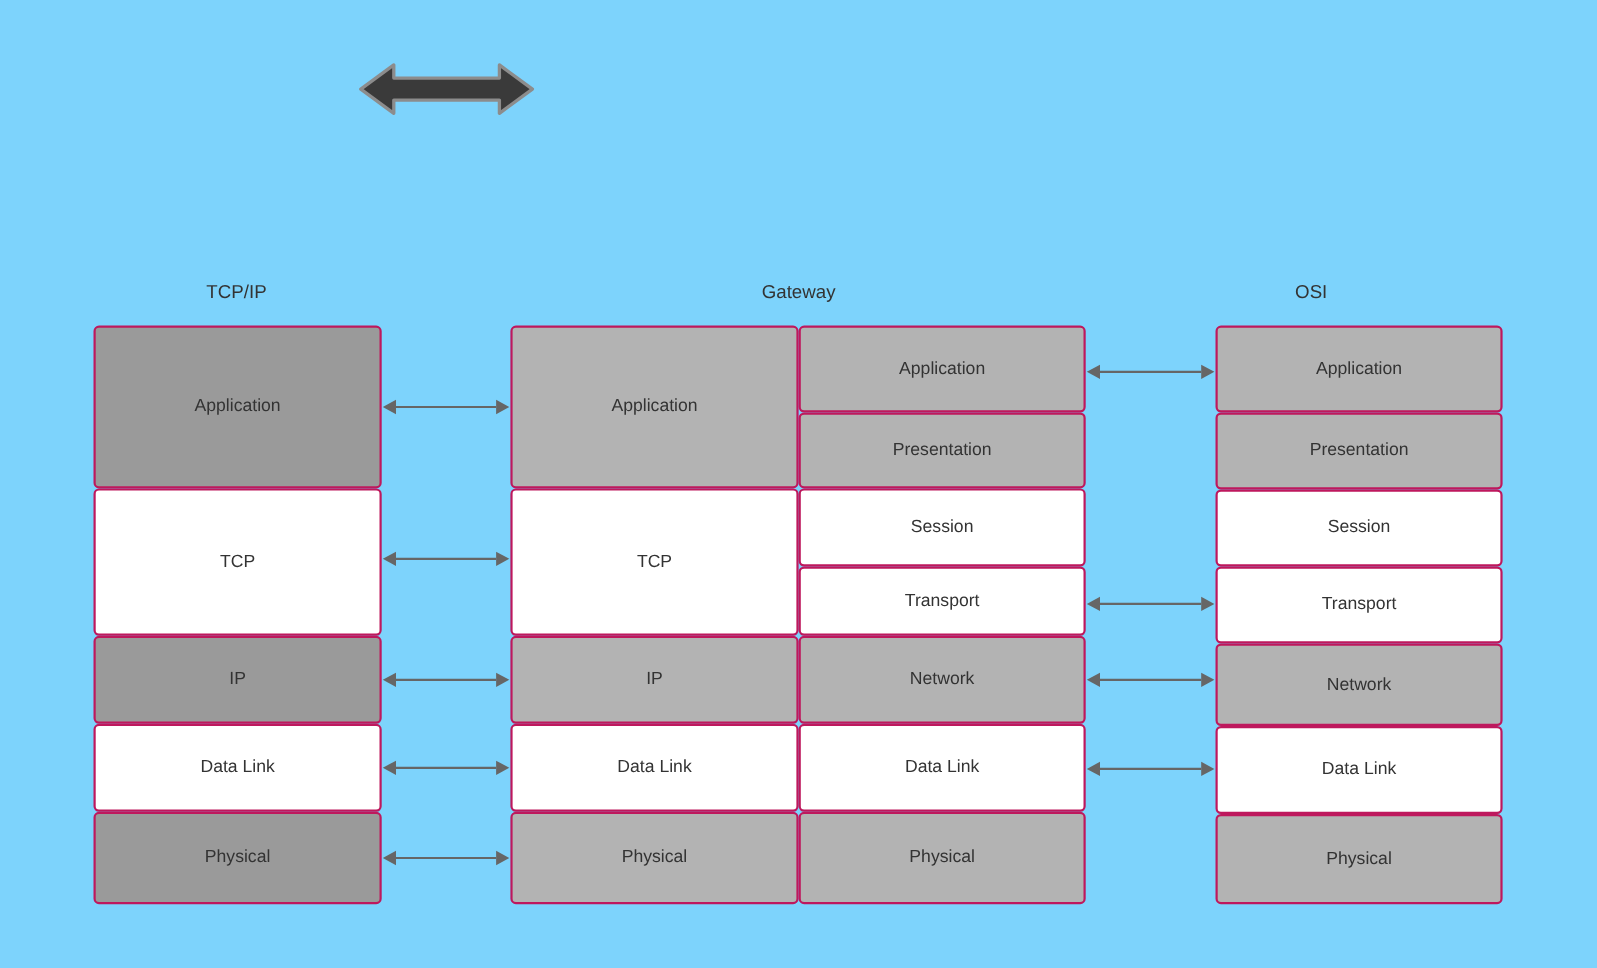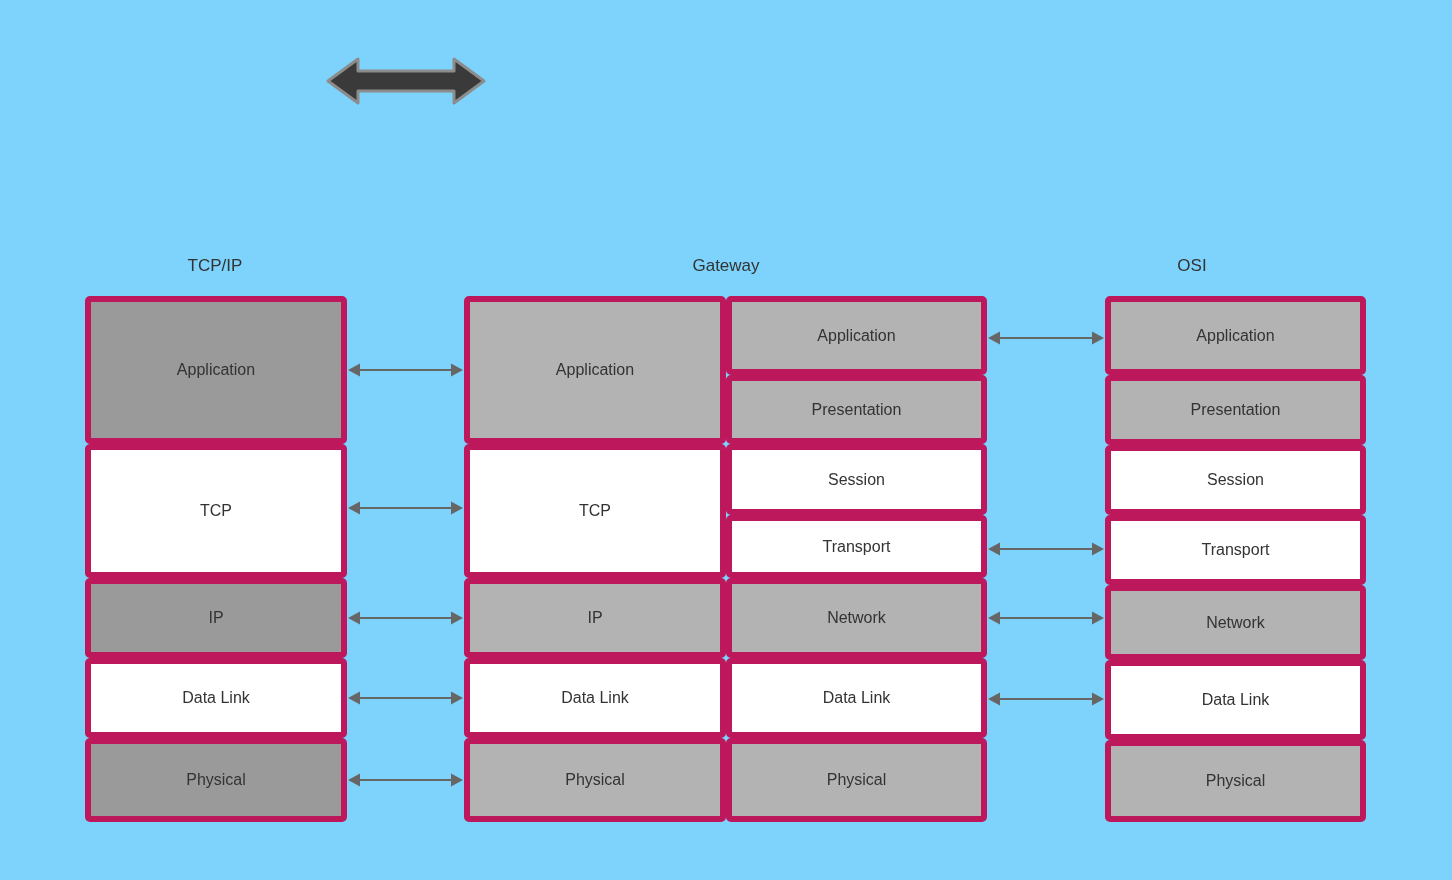--- a/index.html
+++ b/index.html
@@ -26,21 +26,21 @@
     color: #333333;
     text-align: center;
     white-space: nowrap;
     transform: translateX(-50%);
   }
 
   
   .layer-box {
     position: absolute;
     box-sizing: border-box;
-    border: 6px solid #be185d;
+    border: 2px solid #be185d;
     border-radius: 5px;
     display: flex;
     align-items: center;
     justify-content: center;
     font-size: 16px;
     color: #333333;
     text-align: center;
     white-space: nowrap;
   }
   .fill-dark  { background: #9a9a9a; }

